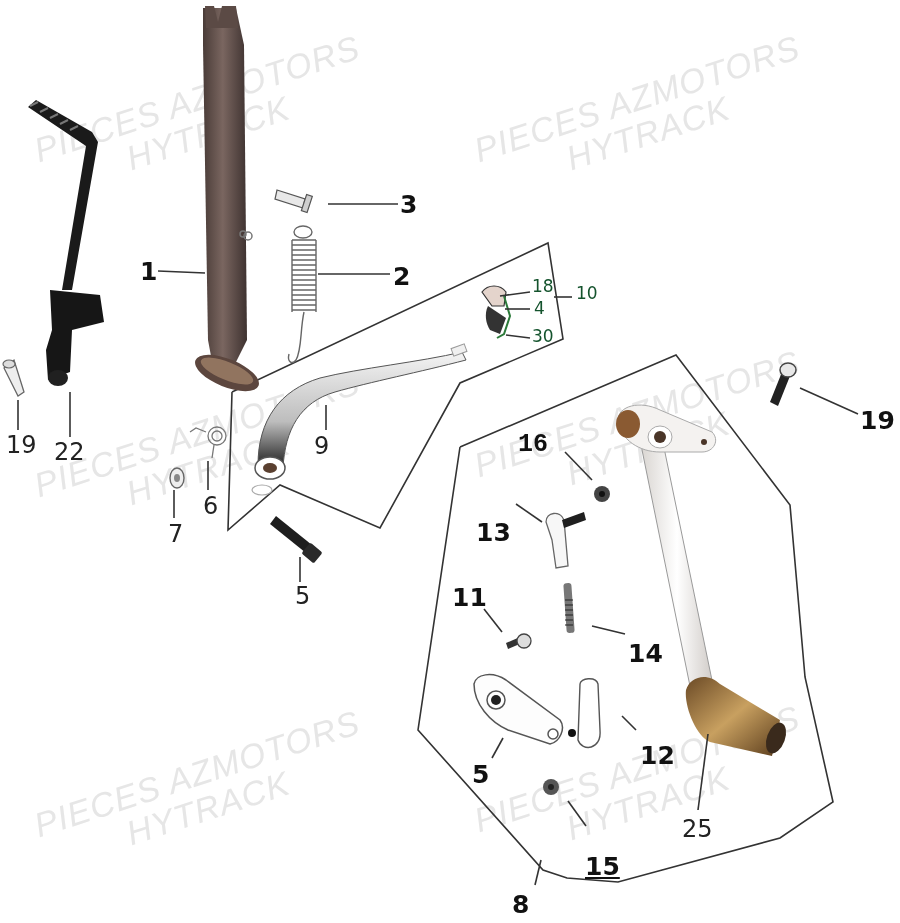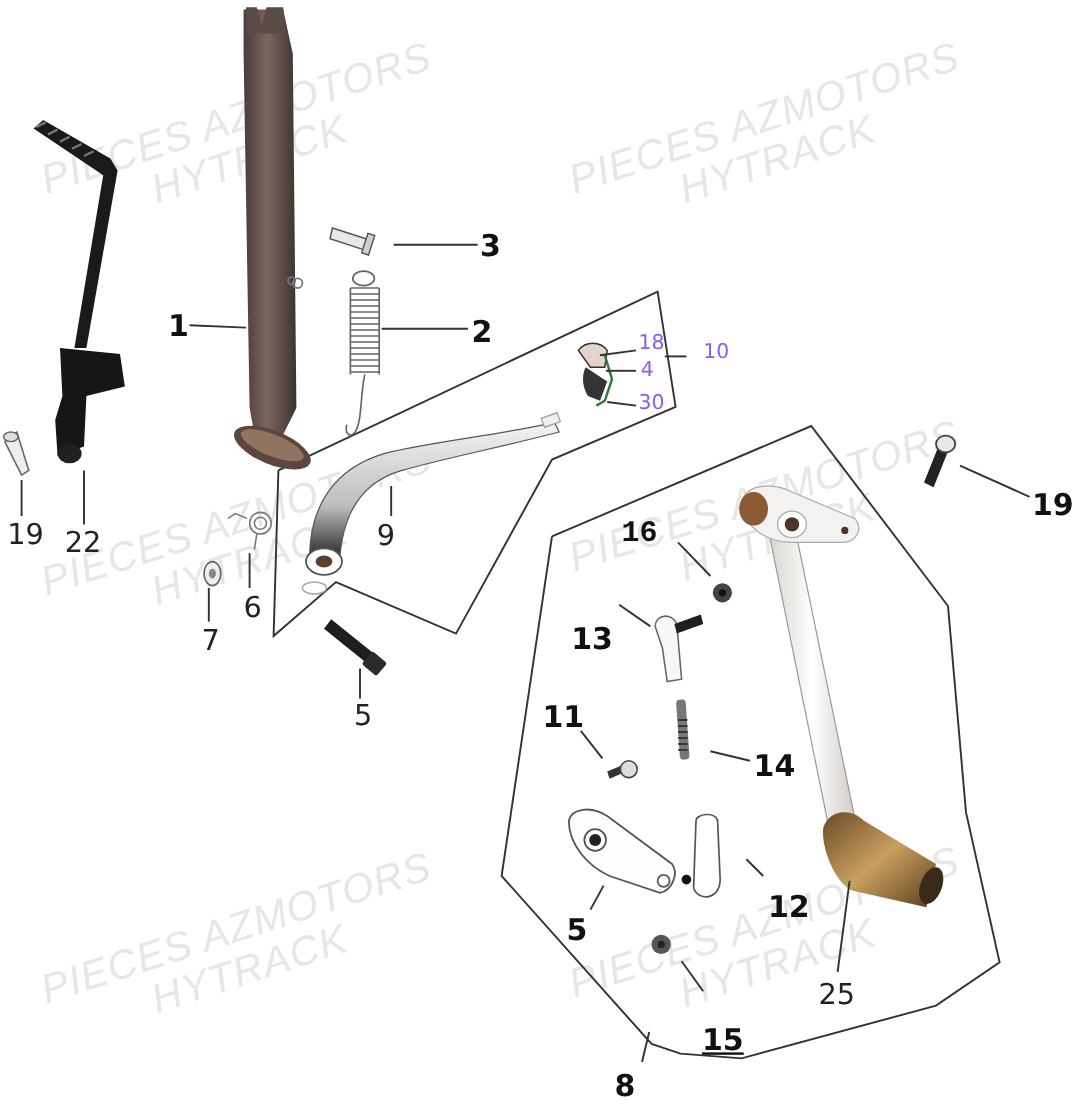--- a/index.html
+++ b/index.html
@@ -3,21 +3,21 @@
 <meta charset="utf-8">
 <style>
   html, body { margin: 0; padding: 0; background: #ffffff; }
   body { width: 900px; height: 923px; position: relative; overflow: hidden; font-family: "DejaVu Sans", sans-serif; }
   #stage { position: absolute; left: 0; top: 0; width: 900px; height: 923px; }
   .wm { position: absolute; color: #e6e6e6; font-family: "Liberation Sans", sans-serif; font-style: italic; font-size: 34px; letter-spacing: 1px; transform: rotate(-18deg); transform-origin: left top; white-space: nowrap; pointer-events: none; line-height: 1.05; text-align: center; }
   .wm span { display: block; }
   .lbl { position: absolute; font-family: "DejaVu Sans", sans-serif; color: #111; line-height: 1; white-space: nowrap; }
   .lbl.bold { font-weight: bold; font-size: 25px; }
   .lbl.thin { font-weight: normal; font-size: 24px; color: #222; }
-  .lbl.small { font-weight: normal; font-size: 17px; color: #8b5cf6; }
+  .lbl.small { font-weight: normal; font-size: 17px; color: #14532d; }
 </style>
 </head>
 <body>
 
 <div id="stage">
 
   <div id="wm-layer">
       <div class="wm" style="left: 30px; top: 135px;">
         <span>PIECES AZMOTORS</span>
         <span>HYTRACK</span>
@@ -222,25 +222,25 @@
   <div id="labels-layer">
       <div class="lbl bold" style="left: 140px; top: 259px;">1</div>
       <div class="lbl bold" style="left: 393px; top: 264px;">2</div>
       <div class="lbl bold" style="left: 400px; top: 192px;">3</div>
       <div class="lbl small" style="left: 534px; top: 300px;">4</div>
       <div class="lbl thin" style="left: 295px; top: 584px;">5</div>
       <div class="lbl thin" style="left: 203px; top: 494px;">6</div>
       <div class="lbl thin" style="left: 168px; top: 522px;">7</div>
       <div class="lbl bold" style="left: 512px; top: 892px;">8</div>
       <div class="lbl thin" style="left: 314px; top: 434px;">9</div>
-      <div class="lbl small" style="left: 576px; top: 285px; margin-left: 10px;">10</div>
+      <div class="lbl small" style="left: 576px; top: 285px;">10</div>
       <div class="lbl bold" style="left: 452px; top: 585px;">11</div>
       <div class="lbl bold" style="left: 640px; top: 743px;">12</div>
       <div class="lbl bold" style="left: 476px; top: 488px; margin-top: 32px;">13</div>
-      <div class="lbl bold" style="left: 628px; top: 626px; text-align: center;">14</div>
+      <div class="lbl bold" style="left: 628px; top: 641px; text-align: center;">14</div>
       <div class="lbl bold" style="left: 585px; top: 854px; text-decoration: underline;">15</div>
       <div class="lbl bold" style="left: 518px; top: 432px; font-family: Liberation Mono, monospace;">16</div>
       <div class="lbl bold" style="left: 472px; top: 762px;">5</div>
       <div class="lbl small" style="left: 532px; top: 278px;">18</div>
       <div class="lbl thin" style="left: 6px; top: 433px;">19</div>
       <div class="lbl bold" style="left: 860px; top: 408px;">19</div>
       <div class="lbl small" style="left: 532px; top: 328px;">30</div>
       <div class="lbl thin" style="left: 682px; top: 817px;">25</div>
       <div class="lbl thin" style="left: 54px; top: 440px; text-align: center;">22</div>
     </div>

